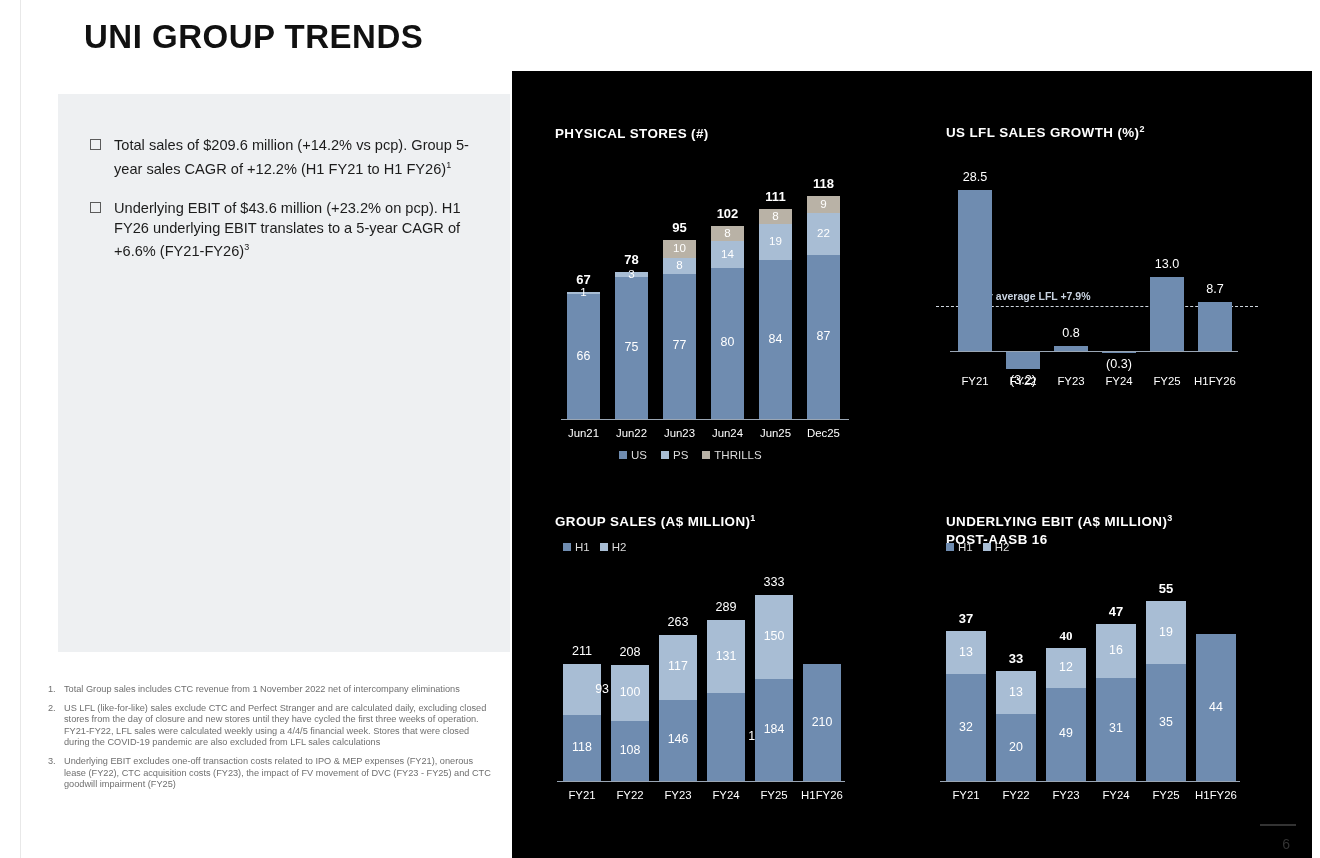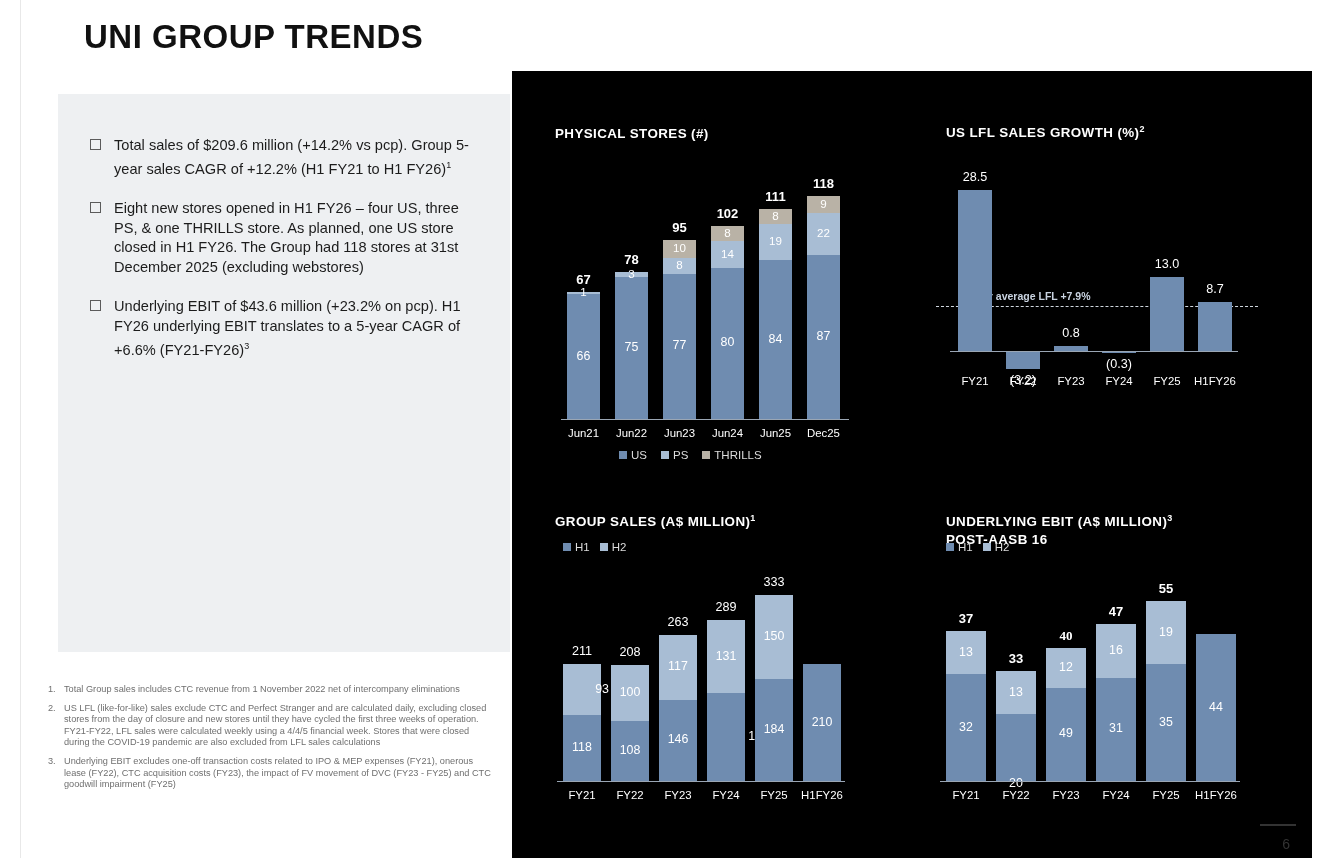--- a/index.html
+++ b/index.html
@@ -66,24 +66,20 @@
 <div class="left-rail"></div>
 
 <div class="title">UNI GROUP TRENDS</div>
 
 <div class="bullets-panel"></div>
 
 <div class="bullets">
   <div class="bullet">
     <span class="sq"></span>
     <span>Total sales of $209.6 million (+14.2% vs pcp).  Group 5-year sales CAGR of +12.2% (H1 FY21 to H1 FY26)</span><sup>1</sup>
-  </div>
-  <div class="bullet">
-    <span class="sq"></span>
-    <span>Eight new stores opened in H1 FY26 – four US, three PS, &amp; one THRILLS store.  As planned, one US store closed in H1 FY26.  The Group had 118 stores at 31st December 2025 (excluding webstores)</span>
   </div>
   <div class="bullet">
     <span class="sq"></span>
   </div>
   <div class="bullet">
     <span class="sq"></span>
     <span>Underlying EBIT of $43.6 million (+23.2% on pcp).  H1 FY26 underlying EBIT translates to a 5-year CAGR of +6.6% (FY21-FY26)</span><sup>3</sup>
   </div>
 </div>
 
@@ -262,21 +258,21 @@
         </div>
       </div>
       <div class="bar-total" style="left:2px;top:70px;width:56px;">37</div>
       <div class="seg" style="left:10px;top:133.33333333333331px;width:40px;height:106.66666666666667px;background:#6f8cb0;"></div>
       <div class="bar-label" style="left:2px;top:178.66666666666666px;width:56px;">32</div>
       <div class="seg" style="left:10px;top:89.99999999999997px;width:40px;height:43.333333333333336px;background:#a8bdd4;"></div>
       <div class="bar-label" style="left:2px;top:103.66666666666664px;width:56px;">13</div>
       <div class="tick" style="left:0px;top:248px;width:60px;">FY21</div>
       <div class="bar-total" style="left:52px;top:110px;width:56px;">33</div>
       <div class="seg" style="left:60px;top:173.33333333333334px;width:40px;height:66.66666666666666px;background:#6f8cb0;"></div>
-      <div class="bar-label" style="left:52px;top:198.66666666666669px;width:56px;margin-top:36px;">20</div>
+      <div class="bar-label" style="left:52px;top:198.66666666666669px;width:56px;">20</div>
       <div class="seg" style="left:60px;top:130px;width:40px;height:43.333333333333336px;background:#a8bdd4;"></div>
       <div class="bar-label" style="left:52px;top:143.66666666666666px;width:56px;">13</div>
       <div class="tick" style="left:50px;top:248px;width:60px;">FY22</div>
       <div class="bar-total" style="left:102px;top:86.66666666666669px;width:56px;font-family:Liberation Serif, serif;">40</div>
       <div class="seg" style="left:110px;top:146.66666666666669px;width:40px;height:93.33333333333333px;background:#6f8cb0;"></div>
       <div class="bar-label" style="left:102px;top:185.33333333333334px;width:56px;">49</div>
       <div class="seg" style="left:110px;top:106.66666666666669px;width:40px;height:40px;background:#a8bdd4;"></div>
       <div class="bar-label" style="left:102px;top:118.66666666666669px;width:56px;">12</div>
       <div class="tick" style="left:100px;top:248px;width:60px;">FY23</div>
       <div class="bar-total" style="left:152px;top:63.33333333333334px;width:56px;">47</div>

